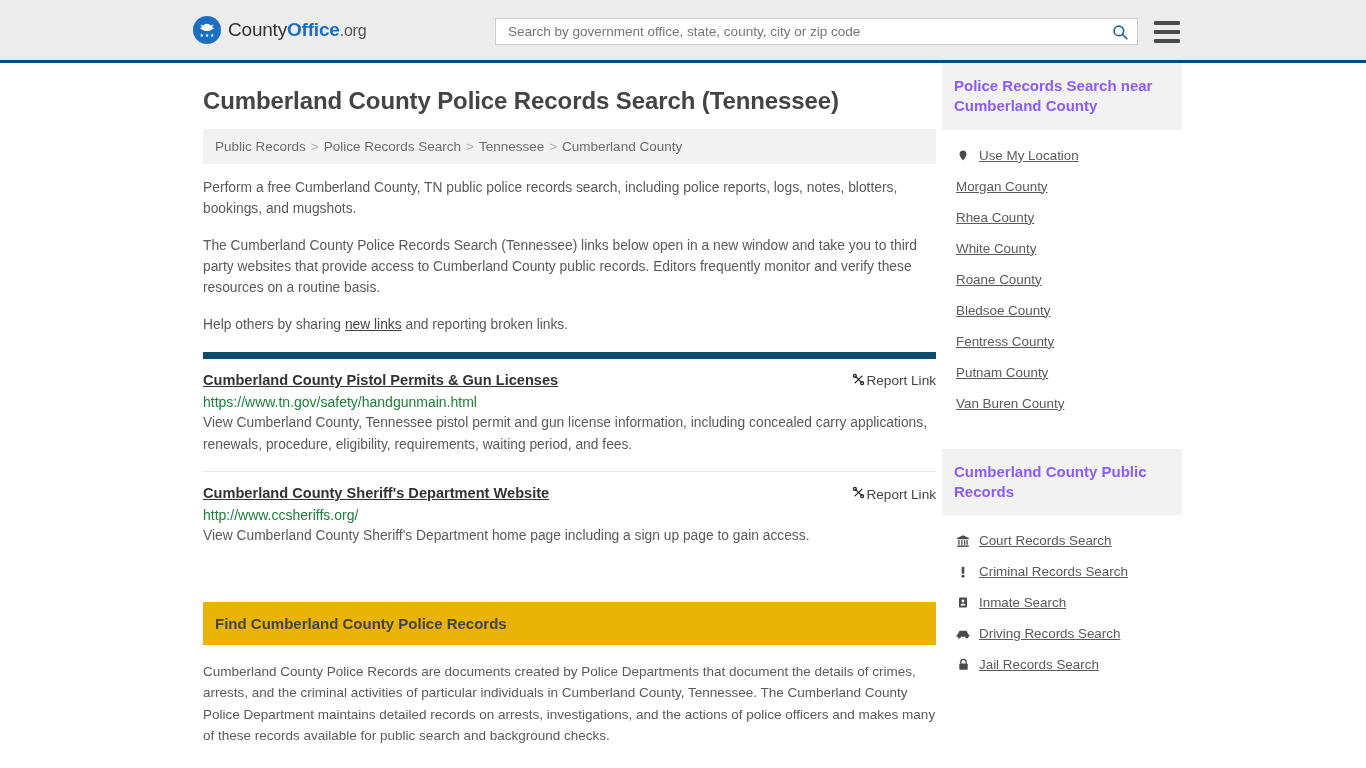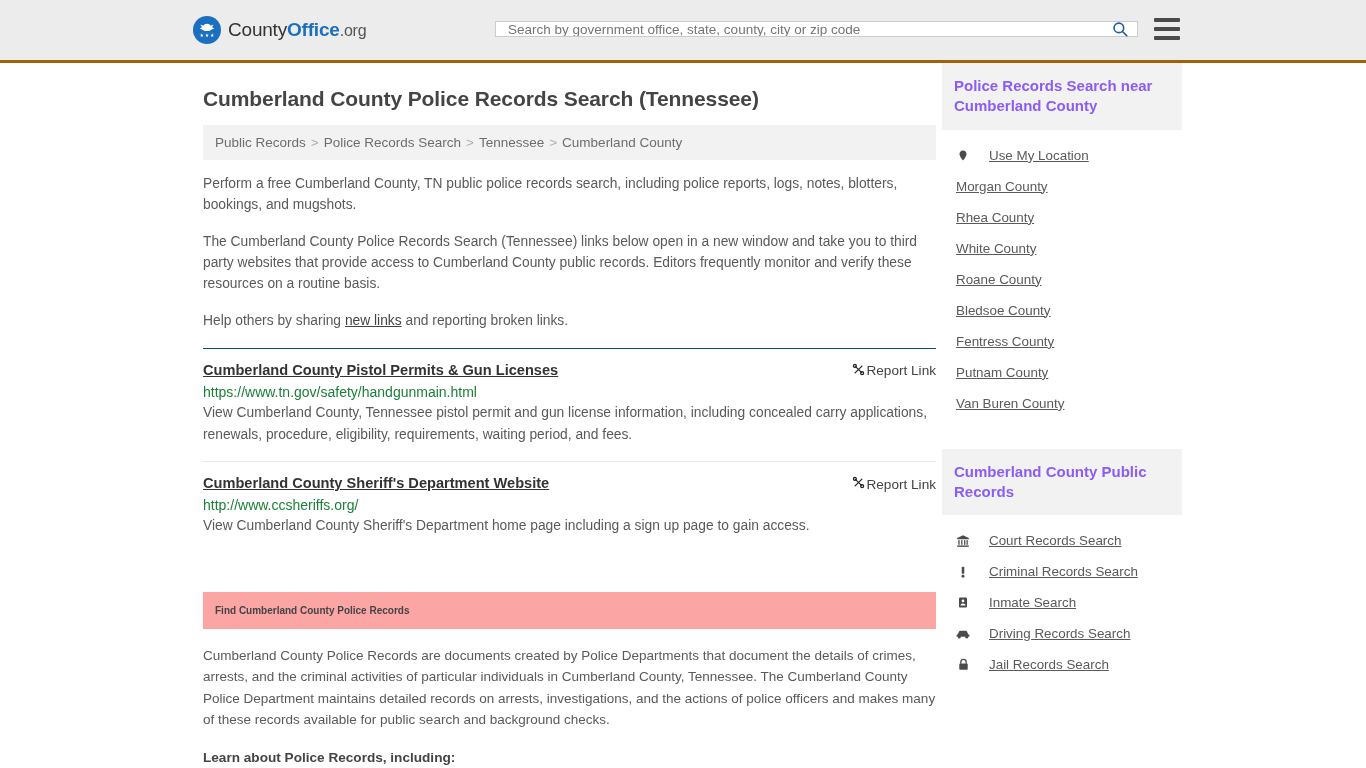--- a/index.html
+++ b/index.html
@@ -10,21 +10,21 @@
     overflow: hidden;
     background: #ffffff;
     font-family: "Liberation Sans", sans-serif;
     color: #555555;
   }
 
   
   .site-header {
     height: 63px;
     background: #ececec;
-    border-bottom: 3px solid #a16207;
+    border-bottom: 3px solid #0c4a6e;
     display: flex;
     align-items: center;
     position: relative;
   }
   .logo-wrap {
     display: flex;
     align-items: center;
     margin-left: 193px;
     text-decoration: none;
     gap: 7px;
@@ -49,21 +49,21 @@
 
   .search-area {
     position: absolute;
     left: 495px;
     top: 18px;
     display: flex;
     align-items: center;
   }
   .search-box {
     width: 643px;
-    height: 16px;
+    height: 27px;
     background: #ffffff;
     border: 1px solid #cccccc;
     display: flex;
     align-items: center;
     padding: 0 6px 0 10px;
   }
   .search-input {
     flex: 1;
     border: none;
     outline: none;
@@ -97,21 +97,21 @@
   .page {
     width: 1366px;
     padding: 0 190px 0 203px;
     display: flex;
     gap: 0;
   }
   .main-col { width: 733px; flex-shrink: 0; }
   .side-col { width: 240px; margin-left: 6px; flex-shrink: 0; }
 
   h1.page-title {
-    font-size: 21px;
+    font-size: 24px;
     color: #444444;
     font-weight: bold;
     margin: 24px 0 14px 0;
     letter-spacing: -0.1px;
   }
 
   .breadcrumb {
     background: #f2f2f2;
     padding: 10px 12px;
     font-size: 13.5px;
@@ -134,21 +134,21 @@
     color: #444444;
     text-decoration: underline;
     font-weight: normal;
   }
 
   
   .result {
     border-top: 1px solid #e6e6e6;
     padding: 13px 0 14px 0;
   }
-  .result:first-of-type { border-top: 1px solid #0c4a6e; }
+  .result:first-of-type { border-top: 7px solid #0c4a6e; }
   .result-head {
     display: flex;
     justify-content: space-between;
     align-items: flex-start;
   }
   .result-title {
     font-size: 14.6px;
     font-weight: bold;
     color: #333333;
     text-decoration: underline;
@@ -172,23 +172,23 @@
   }
   .result-desc {
     font-size: 13.8px;
     line-height: 1.64;
     color: #5a5a5a;
     margin: 0;
   }
 
   
   .section-head {
-    background: #fca5a5;
+    background: #eab308;
     padding: 13px 12px;
-    font-size: 10px;
+    font-size: 15px;
     font-weight: bold;
     color: #444444;
     margin-top: 40px;
   }
   .section-body {
     padding: 16px 0 0 0;
     font-size: 13.5px;
     line-height: 1.6;
     color: #5a5a5a;
   }
@@ -206,21 +206,21 @@
     padding: 13px 12px;
     font-size: 15px;
     font-weight: bold;
     color: #8b5cf6;
     line-height: 1.35;
   }
   .side-list { padding: 10px 0 0 14px; }
   .side-item {
     display: flex;
     align-items: center;
-    gap: 19px;
+    gap: 9px;
     padding: 8px 0;
     font-size: 13.4px;
   }
   .side-item a {
     color: #5a5a5a;
     text-decoration: underline;
   }
   .side-icon {
     width: 14px;
     display: inline-flex;

